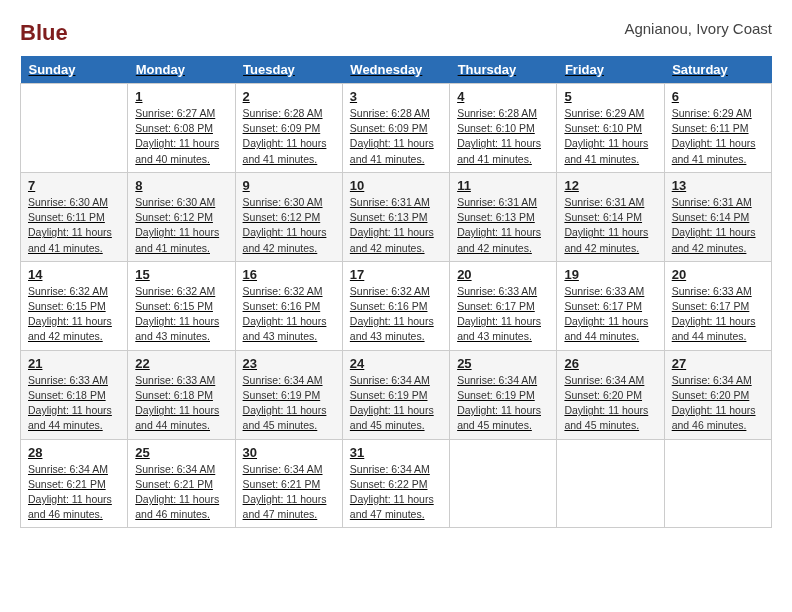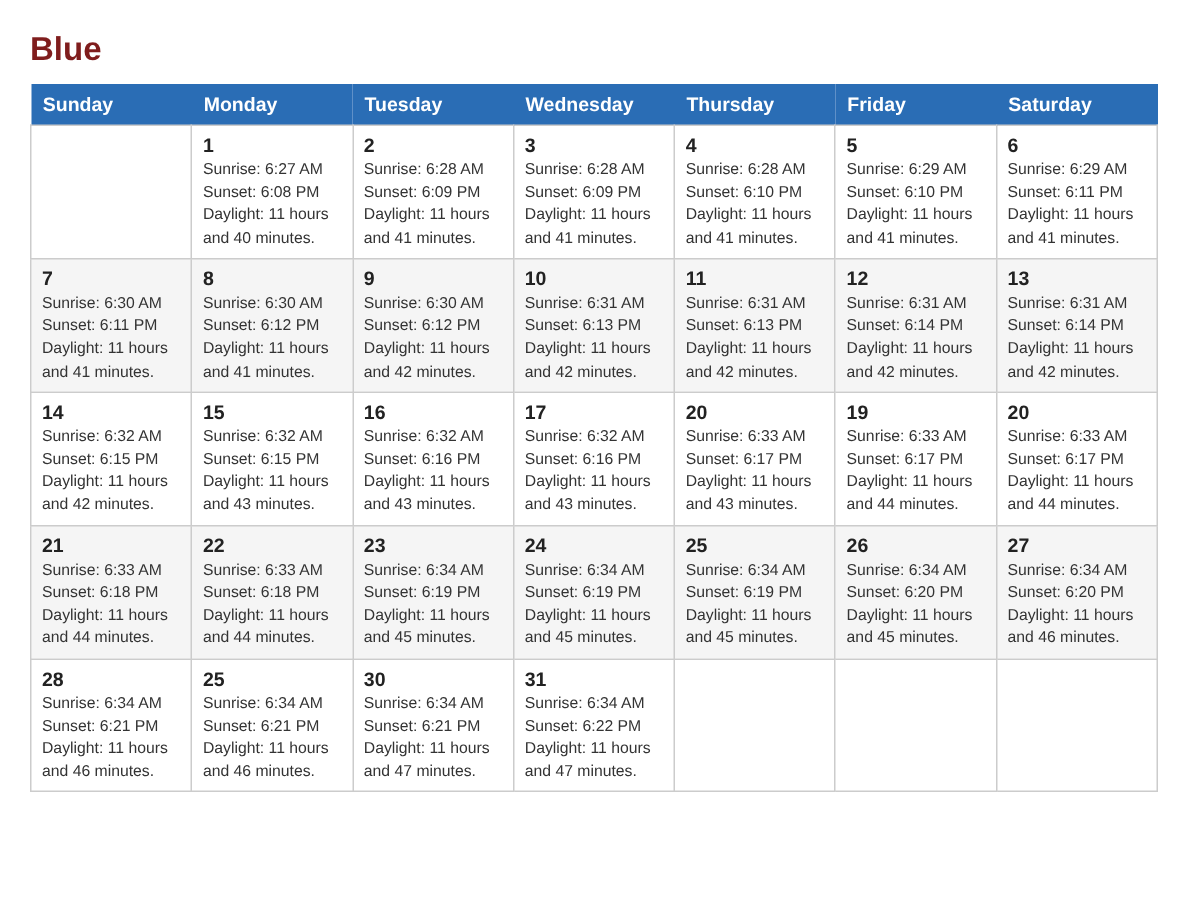--- a/index.html
+++ b/index.html
@@ -49,20 +49,21 @@
       color: #222;
     }
     .subtitle {
       font-size: 15px;
       color: #444;
     }
     table {
       width: 100%;
       border-collapse: collapse;
       table-layout: fixed;
+      text-decoration: underline;
     }
     thead tr th {
       background-color: #2a6db5;
       color: #fff;
       text-align: left;
       padding: 6px 8px;
       font-size: 13px;
       font-weight: bold;
     }
     tbody tr td {
@@ -96,20 +97,21 @@
     }
   </style>
 </head>
 <body>
 
 <div class="header">
   <div class="logo">
     <span class="logo-blue">Blue</span>
   </div>
   <div class="title-block">
+    <div class="subtitle">Agnianou, Ivory Coast</div>
   </div>
 </div>
 
 <table>
   <thead>
     <tr>
     <th>Sunday</th>
         <th>Monday</th>
         <th>Tuesday</th>
         <th>Wednesday</th>

